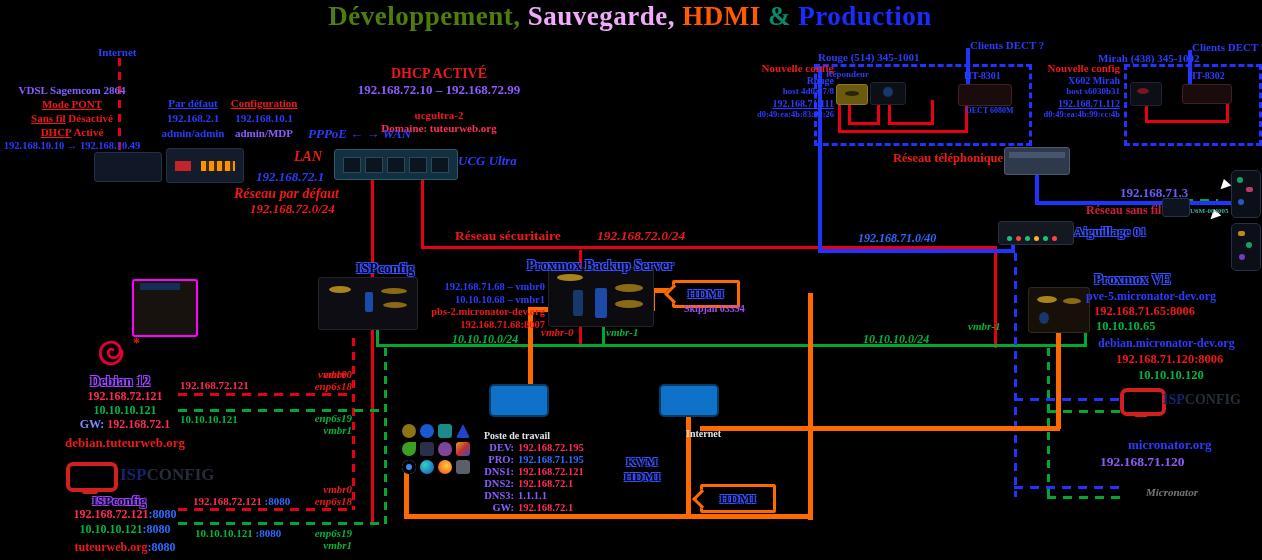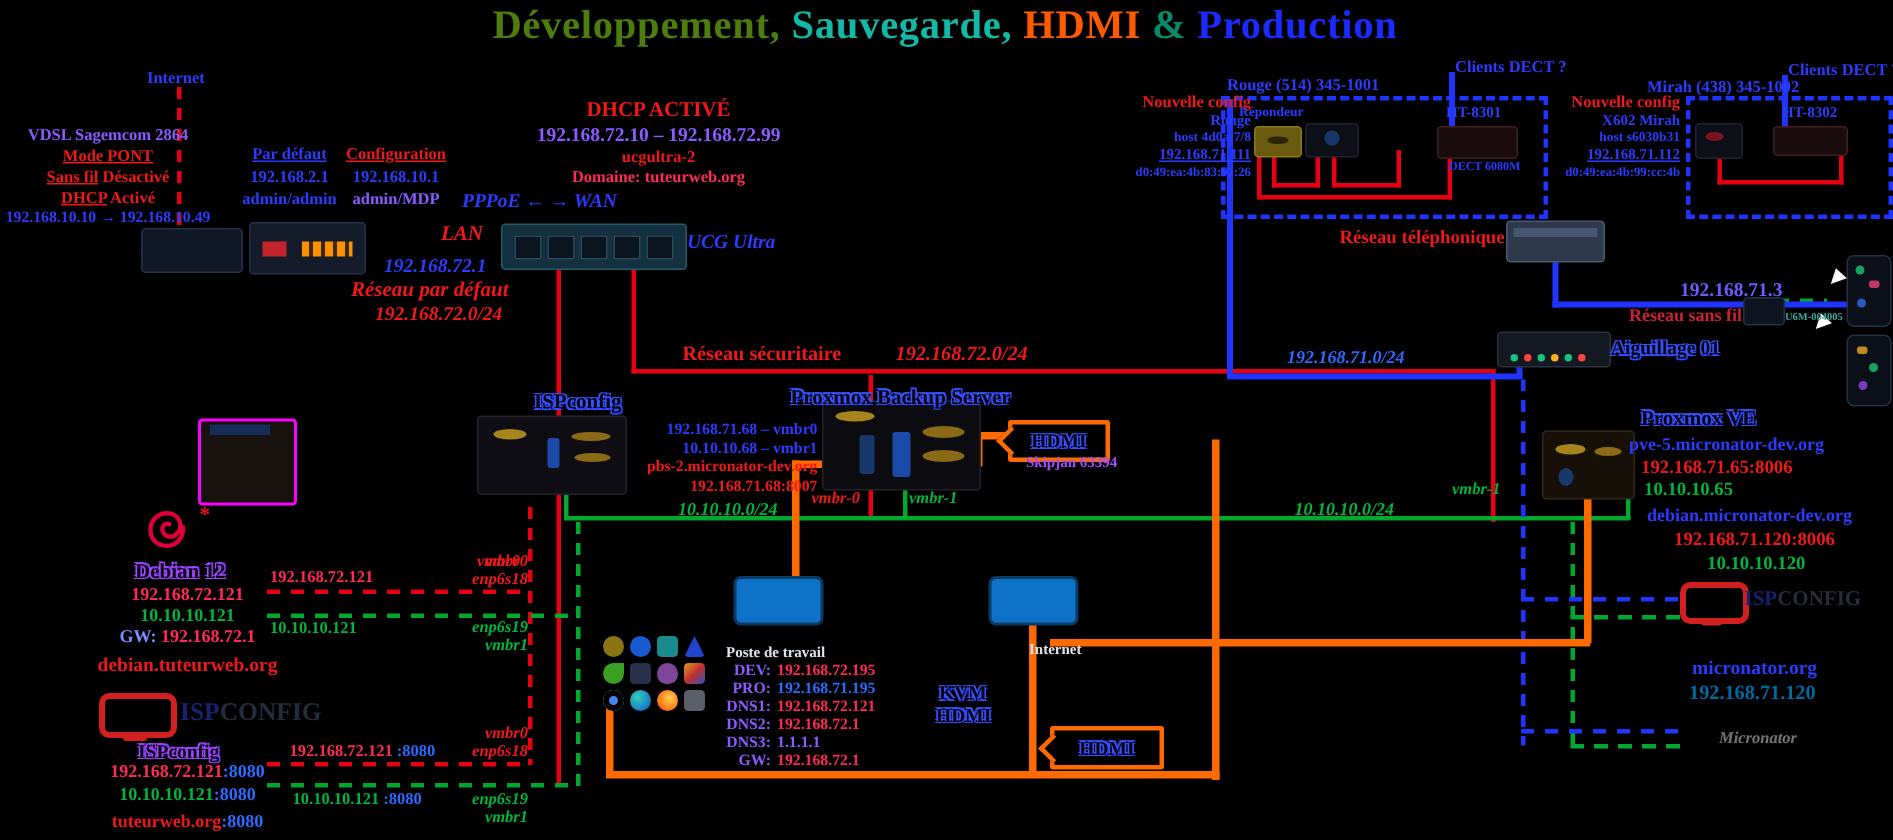--- a/index.html
+++ b/index.html
@@ -206,21 +206,21 @@
     <span class="ic" style="background:#7d4698;border-radius:50% 50% 45% 45%;"></span>
     <span class="ic" style="background:linear-gradient(135deg,#e0a020,#c03030,#3050c0);"></span>
     <span class="ic" style="background:conic-gradient(#ea4335 0 33%,#34a853 33% 66%,#fbbc05 66% 100%);border-radius:50%;box-shadow:inset 0 0 0 4px #000, inset 0 0 0 7px #4285f4;"></span>
     <span class="ic" style="background:radial-gradient(circle at 35% 35%,#35d0c0,#0a57c0);border-radius:50%;"></span>
     <span class="ic" style="background:radial-gradient(circle at 60% 40%,#ffcf4a,#ff7a1a 60%,#c03a10);border-radius:50%;"></span>
     <span class="ic" style="background:#5a5f6a;border-radius:3px;"></span>
   </div>
 
   <div class="lb ctr" style="left:280px;top:2px;width:700px;font-size:27px;letter-spacing:.5px;">
     <span style="color:#4d7c0f;">Développement,</span>
-    <span style="color:#14b8a6;">Sauvegarde,</span>
+    <span style="color:#f0abfc;">Sauvegarde,</span>
     <span style="color:#ff5a00;">HDMI</span>
     <span style="color:#0a8a6a;">&amp;</span>
     <span style="color:#1b2bff;">Production</span>
   </div>
 
   <div class="lb blue" style="left:98px;top:46px;font-size:11px;">Internet</div>
   <div class="lb ctr" style="left:2px;top:84px;width:140px;font-size:11px;">
     <div class="purple">VDSL Sagemcom 2864</div>
     <div class="red u" style="margin-top:2px;">Mode PONT</div>
     <div class="red" style="margin-top:2px;"><span class="u">Sans fil</span><span> Désactivé</span></div>
@@ -234,33 +234,33 @@
   </div>
   <div class="lb ctr" style="left:228px;top:97px;width:72px;font-size:11px;">
     <div class="red u">Configuration</div>
     <div class="blue" style="margin-top:3px;">192.168.10.1</div>
     <div class="purple" style="margin-top:3px;">admin/MDP</div>
   </div>
 
   <div class="lb ctr" style="left:330px;top:66px;width:218px;">
     <div class="red" style="font-size:14px;">DHCP ACTIVÉ</div>
     <div class="purple" style="font-size:13px;margin-top:2px;">192.168.72.10 – 192.168.72.99</div>
-    <div class="red" style="font-size:11px;margin-top:1px;">ucgultra-2</div>
+    <div class="red" style="font-size:11px;margin-top:11px;">ucgultra-2</div>
     <div class="pink" style="font-size:11px;margin-top:1px;">Domaine: tuteurweb.org</div>
   </div>
   <div class="lb blue i" style="left:308px;top:127px;font-size:13px;">PPPoE ← → WAN</div>
   <div class="lb red i" style="left:294px;top:149px;font-size:14px;">LAN</div>
   <div class="lb blue i" style="left:458px;top:154px;font-size:13px;">UCG Ultra</div>
   <div class="lb blue i" style="left:256px;top:170px;font-size:13px;">192.168.72.1</div>
   <div class="lb red i" style="left:234px;top:186px;font-size:14px;">Réseau par défaut</div>
   <div class="lb red i" style="left:250px;top:202px;font-size:13px;">192.168.72.0/24</div>
 
   <div class="lb red" style="left:455px;top:229px;font-size:13.5px;">Réseau sécuritaire</div>
   <div class="lb red i" style="left:597px;top:229px;font-size:13.5px;">192.168.72.0/24</div>
-  <div class="lb blue2 i" style="left:858px;top:232px;font-size:12px;">192.168.71.0/24</div>
+  <div class="lb blue2 i" style="left:858px;top:232px;font-size:12px;">192.168.71.0/40</div>
   <div class="lb green i" style="left:452px;top:333px;font-size:12px;">10.10.10.0/24</div>
   <div class="lb green i" style="left:863px;top:333px;font-size:12px;">10.10.10.0/24</div>
 
   <div class="lb otl-b" style="left:356px;top:261px;font-size:14px;">ISPconfig</div>
   <div class="lb red" style="left:133px;top:336px;font-size:14px;">*</div>
   <div class="lb red i" style="left:318px;top:368px;font-size:11px;">vmbr0</div>
 
   <div class="lb otl-b" style="left:527px;top:258px;font-size:14px;">Proxmox Backup Server</div>
   <div class="lb rgt" style="left:425px;top:281px;width:120px;font-size:10.5px;">
     <div class="blue">192.168.71.68 – vmbr0</div>
@@ -350,16 +350,16 @@
   <div class="lb otl-b" style="left:1094px;top:272px;font-size:14px;">Proxmox VE</div>
   <div class="lb blue" style="left:1086px;top:290px;font-size:12px;">pve-5.micronator-dev.org</div>
   <div class="lb red" style="left:1094px;top:305px;font-size:12.5px;">192.168.71.65:8006</div>
   <div class="lb green" style="left:1096px;top:320px;font-size:12.5px;">10.10.10.65</div>
   <div class="lb blue" style="left:1098px;top:337px;font-size:12px;">debian.micronator-dev.org</div>
   <div class="lb red" style="left:1116px;top:353px;font-size:12.5px;">192.168.71.120:8006</div>
   <div class="lb green" style="left:1138px;top:369px;font-size:12.5px;">10.10.10.120</div>
   <div class="lb green i" style="left:968px;top:320px;font-size:11px;">vmbr-1</div>
 
   <div class="lb blue" style="left:1128px;top:438px;font-size:13px;">micronator.org</div>
-  <div class="lb" style="left:1126px;top:455px;font-size:13.5px;color:#0369a1;">192.168.71.120</div>
+  <div class="lb" style="left:1100px;top:455px;font-size:13.5px;color:#8b5cf6;">192.168.71.120</div>
   <div class="lb wm i" style="left:1146px;top:486px;font-size:11px;text-align:right;">Micronator</div>
 
 </div>
 
 </body></html>

